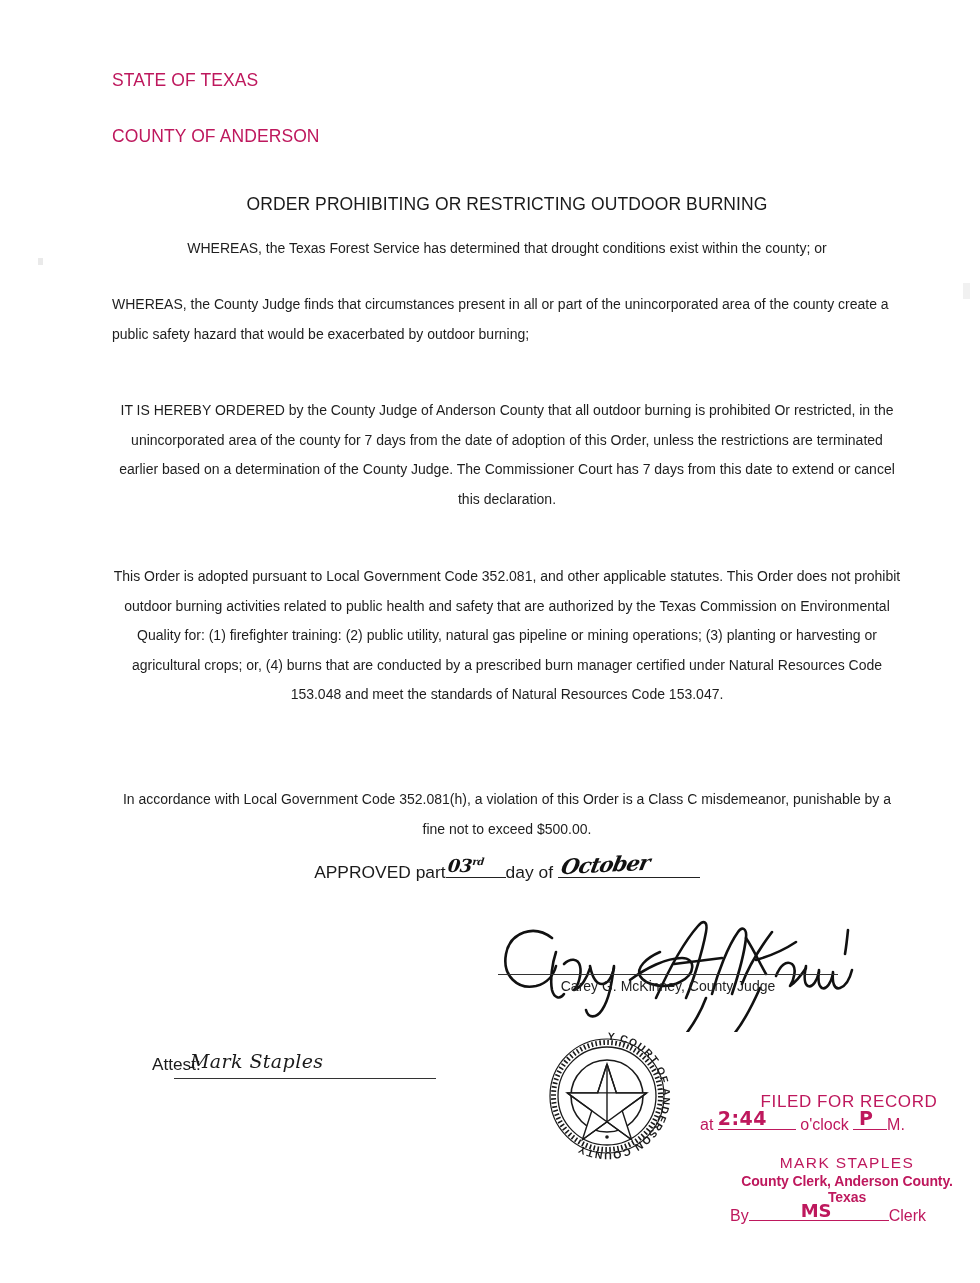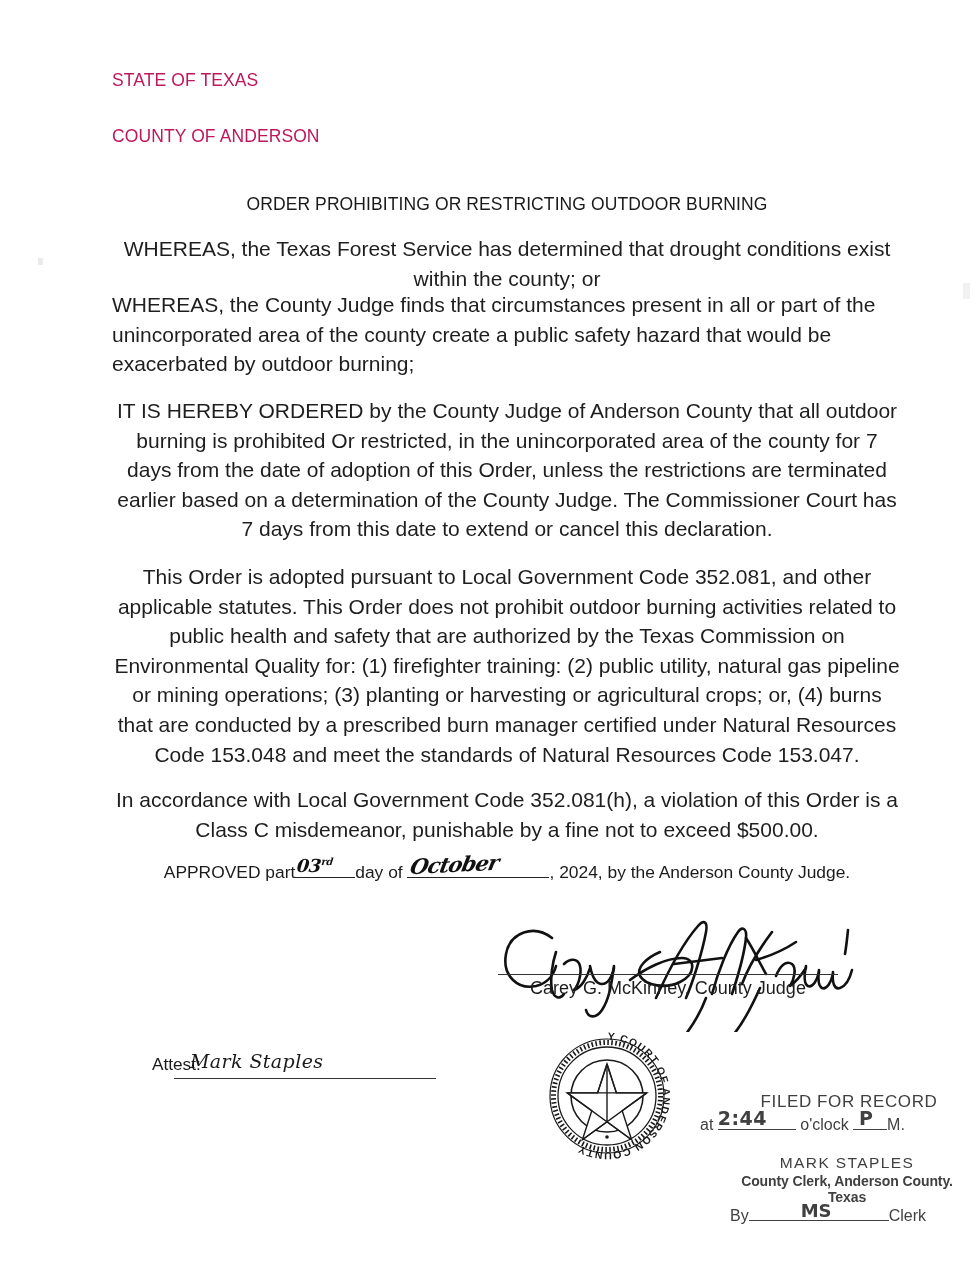--- a/index.html
+++ b/index.html
@@ -43,21 +43,21 @@
     width: 790px;
     text-align: center;
     font-size: 17.5px;
     letter-spacing: .1px;
   }
   .para {
     position: absolute;
     left: 0;
     width: 790px;
     text-align: center;
-    font-size: 21px;
+    font-size: 14px;
     line-height: 29.6px;
     color: #1e1e1e;
   }
   .p1 { top: 234px; }
   .p2 { top: 290px; text-align: left; }
   .p3 { top: 396px; }
   .p4 { top: 562px; }
   .p5 { top: 785px; }
 
   .approved {
@@ -117,21 +117,21 @@
     top: 66px;
     width: 340px;
     border-top: 1.5px solid #333;
   }
   .sig-name {
     position: absolute;
     left: 28px;
     top: 70px;
     width: 340px;
     text-align: center;
-    font-size: 18px;
+    font-size: 14px;
     color: #1e1e1e;
   }
 
   
   .attest {
     position: absolute;
     left: 112px;
     top: 1052px;
     width: 340px;
   }
@@ -277,21 +277,21 @@
     <div class="hdr county">COUNTY OF ANDERSON</div>
     <div class="title">ORDER PROHIBITING OR RESTRICTING OUTDOOR BURNING</div>
 
     <div class="para p1">WHEREAS, the Texas Forest Service has determined that drought conditions exist within the county; or</div>
     <div class="para p2">WHEREAS, the County Judge finds that circumstances present in all or part of the unincorporated area of the county create a public safety hazard that would be exacerbated by outdoor burning;</div>
     <div class="para p3">IT IS HEREBY ORDERED by the County Judge of Anderson County that all outdoor burning is prohibited Or restricted, in the unincorporated area of the county for 7 days from the date of adoption of this Order, unless the restrictions are terminated earlier based on a determination of the County Judge. The Commissioner Court has 7 days from this date to extend or cancel this declaration.</div>
     <div class="para p4">This Order is adopted pursuant to Local Government Code 352.081, and other applicable statutes.  This Order does not prohibit outdoor burning activities related to public health and safety that are authorized by the Texas Commission on Environmental Quality for: (1) firefighter training: (2) public utility, natural gas pipeline or mining operations; (3) planting or harvesting or agricultural crops; or, (4) burns that are conducted by a prescribed burn manager certified under Natural Resources Code 153.048 and meet the standards of Natural Resources Code 153.047.</div>
     <div class="para p5">In accordance with Local Government Code 352.081(h), a violation of this Order is a Class C misdemeanor, punishable by a fine not to exceed $500.00.</div>
 
     <div class="approved">
-      <span>APPROVED part</span><span class="blank blank-day"><span class="hand hw-day"><span>03</span><sup>rd</sup></span></span><span>day of</span> <span class="blank blank-month"><span class="hand hw-month">October</span></span><span>, 2024, by the Anderson County Judge.</span>
+      <span>APPROVED part</span><span class="blank blank-day"><span class="hand hw-day"><span>03</span><sup>rd</sup></span></span><span>day of</span> <span class="blank blank-month"><span class="hand hw-month">October</span></span>
     </div>
 
   </div>
 
   <div class="sigblock">
     <svg class="sig-svg" width="400" height="130" viewBox="0 0 400 130">
       <g fill="none" stroke="#111" stroke-width="2.6" stroke-linecap="round" stroke-linejoin="round">
         <path d="M92 36 C74 22, 50 30, 46 52 C42 74, 58 88, 76 84 C88 81, 94 72, 96 64"></path>
         <path d="M96 50 C92 62, 90 78, 92 88 C94 96, 100 98, 104 92"></path>
         <path d="M104 62 C110 56, 118 56, 120 64 C122 72, 118 84, 114 88 C121 86, 127 76, 130 66"></path>
@@ -341,21 +341,21 @@
       <textPath href="#sealInner" startOffset="27%" text-anchor="middle">TEXAS</textPath>
     </text>
     <circle cx="80" cy="113" r="1.8" fill="#1a1a1a"></circle>
     <g stroke="#1a1a1a" stroke-width="1.4" fill="none">
       <polygon points="80,40 89.4,68.9 119.8,68.9 95.2,86.8 104.6,115.7 80,97.8 55.4,115.7 64.8,86.8 40.2,68.9 70.6,68.9" fill="#ffffff"></polygon>
       <path d="M80 40 L80 97.8 M119.8 68.9 L55.4 115.7 M40.2 68.9 L104.6 115.7 M89.4 68.9 L70.6 68.9"></path>
       <path d="M80 40 L70.6 68.9 L40.2 68.9 M80 40 L89.4 68.9 L119.8 68.9"></path>
     </g>
   </svg>
 
-  <div class="stamp" style="color:#404040;">
+  <div class="stamp" style="color:#be185d;">
     <div class="stamp-title">FILED FOR RECORD</div>
     <div class="stamp-timerow">
       <span>at</span>
       <span class="t-blank t-time"><span class="hw-blue">2:44</span></span>
       <span>o'clock</span>
       <span class="t-blank t-ampm"><span class="hw-blue hw-ampm">P</span></span><span>M.</span>
     </div>
     <div class="stamp-clerk">
       <div class="clerk-name">MARK STAPLES</div>
       <div class="clerk-sub">County Clerk, Anderson County. Texas</div>

